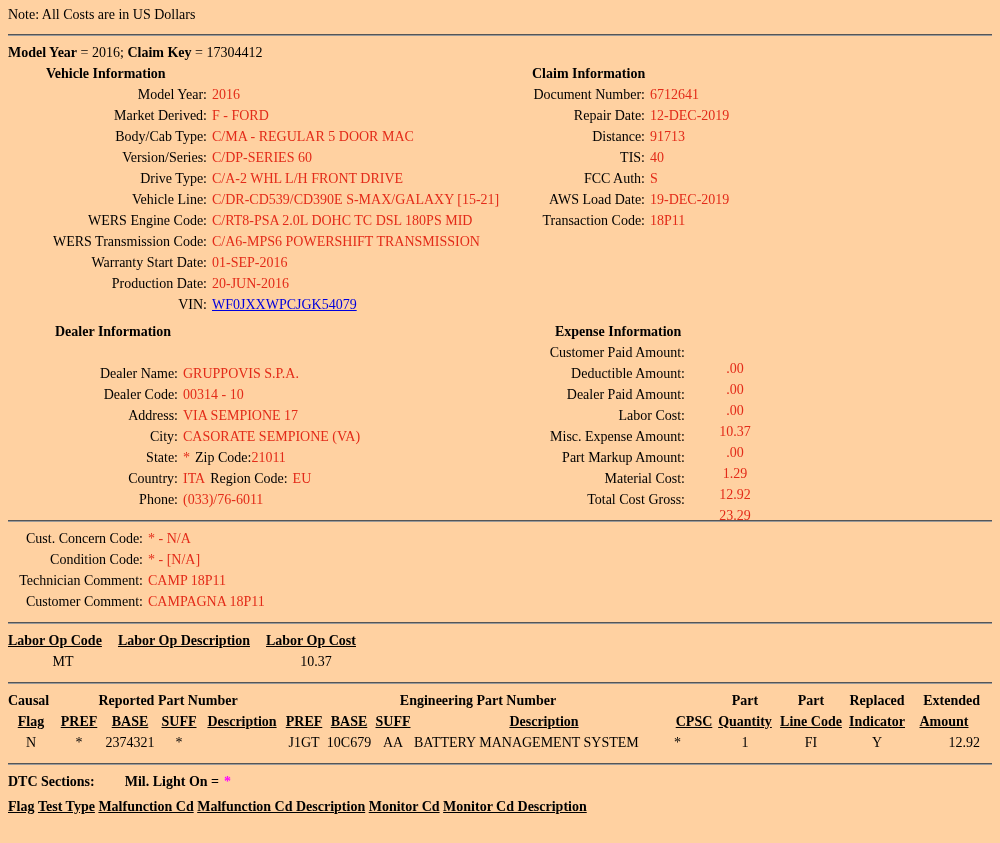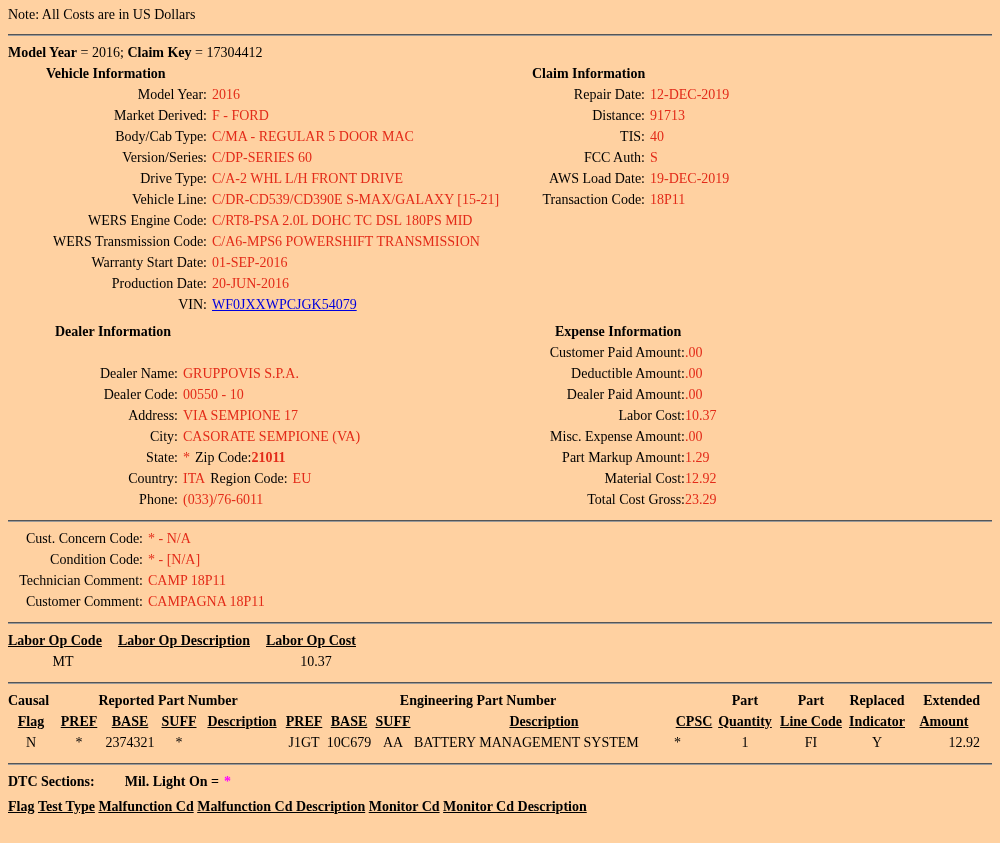--- a/index.html
+++ b/index.html
@@ -37,22 +37,22 @@
   .etitle{margin-left:10px;}
   .row{line-height:21px;height:21px;white-space:nowrap;}
   .row.blank{height:21px;}
   .lbl{display:inline-block;text-align:right;vertical-align:top;}
   .w-veh{width:199px;}
   .w-claim{width:140px;}
   .w-dealer{width:170px;}
   .w-com{width:135px;text-align:right;}
   .val{color:var(--value-red);margin-left:5px;}
   .k{color:#000;margin-left:5px;}
-  .val.tight{margin-left:0;font-weight:bold;}
-  .amt{display:inline-block;width:100px;text-align:left;color:var(--value-red);}
+  .val.tight{margin-left:0;}
+  .amt{display:inline-block;width:100px;text-align:center;color:var(--value-red);margin-top:16px;}
   a.vin{color:var(--link-blue);text-decoration:underline;margin-left:5px;cursor:pointer;}
   .comments{margin-top:4px;}
   
   .labor{margin-top:0;}
   .tr{display:flex;line-height:21px;}
   .hu{font-weight:bold;text-decoration:underline;}
   .lc1{width:110px;flex:none;}
   .lc2{width:148px;flex:none;}
   .lc3{width:100px;flex:none;}
   .lc1.v,.lc3.v{text-align:center;}
@@ -104,35 +104,36 @@
       <div class="row"><span class="lbl w-veh">Drive Type:</span><span class="val">C/A-2 WHL L/H FRONT DRIVE</span></div>
       <div class="row"><span class="lbl w-veh">Vehicle Line:</span><span class="val">C/DR-CD539/CD390E S-MAX/GALAXY [15-21]</span></div>
       <div class="row"><span class="lbl w-veh">WERS Engine Code:</span><span class="val">C/RT8-PSA 2.0L DOHC TC DSL 180PS MID</span></div>
       <div class="row"><span class="lbl w-veh">WERS Transmission Code:</span><span class="val">C/A6-MPS6 POWERSHIFT TRANSMISSION</span></div>
       <div class="row"><span class="lbl w-veh">Warranty Start Date:</span><span class="val">01-SEP-2016</span></div>
       <div class="row"><span class="lbl w-veh">Production Date:</span><span class="val">20-JUN-2016</span></div>
       <div class="row"><span class="lbl w-veh">VIN:</span><a class="vin">WF0JXXWPCJGK54079</a></div>
     </div>
     <div class="col-right">
       <div class="sec-title ctitle">Claim Information</div>
+      <div class="row"><span class="lbl w-claim">Document Number:</span><span class="val">6712641</span></div>
       <div class="row"><span class="lbl w-claim">Repair Date:</span><span class="val">12-DEC-2019</span></div>
       <div class="row"><span class="lbl w-claim">Distance:</span><span class="val">91713</span></div>
       <div class="row"><span class="lbl w-claim">TIS:</span><span class="val">40</span></div>
       <div class="row"><span class="lbl w-claim">FCC Auth:</span><span class="val">S</span></div>
       <div class="row"><span class="lbl w-claim">AWS Load Date:</span><span class="val">19-DEC-2019</span></div>
       <div class="row"><span class="lbl w-claim">Transaction Code:</span><span class="val">18P11</span></div>
     </div>
   </div>
 
   <div class="cols second">
     <div class="col-left">
       <div class="sec-title dtitle">Dealer Information</div>
       <div class="row blank">&nbsp;</div>
       <div class="row"><span class="lbl w-dealer">Dealer Name:</span><span class="val">GRUPPOVIS S.P.A.</span></div>
-      <div class="row"><span class="lbl w-dealer">Dealer Code:</span><span class="val">00550 - 10</span></div>
+      <div class="row"><span class="lbl w-dealer">Dealer Code:</span><span class="val">00314 - 10</span></div>
       <div class="row"><span class="lbl w-dealer">Address:</span><span class="val">VIA SEMPIONE 17</span></div>
       <div class="row"><span class="lbl w-dealer">City:</span><span class="val">CASORATE SEMPIONE (VA)</span></div>
       <div class="row"><span class="lbl w-dealer">State:</span><span class="val">*</span><span class="k">Zip Code:</span><span class="val tight">21011</span></div>
       <div class="row"><span class="lbl w-dealer">Country:</span><span class="val">ITA</span><span class="k">Region Code:</span><span class="val">EU</span></div>
       <div class="row"><span class="lbl w-dealer">Phone:</span><span class="val">(033)/76-6011</span></div>
     </div>
     <div class="col-right">
       <div class="sec-title etitle">Expense Information</div>
       <div class="row"><span class="lbl w-claim">Customer Paid Amount:</span><span class="amt">.00</span></div>
       <div class="row"><span class="lbl w-claim">Deductible Amount:</span><span class="amt">.00</span></div>

